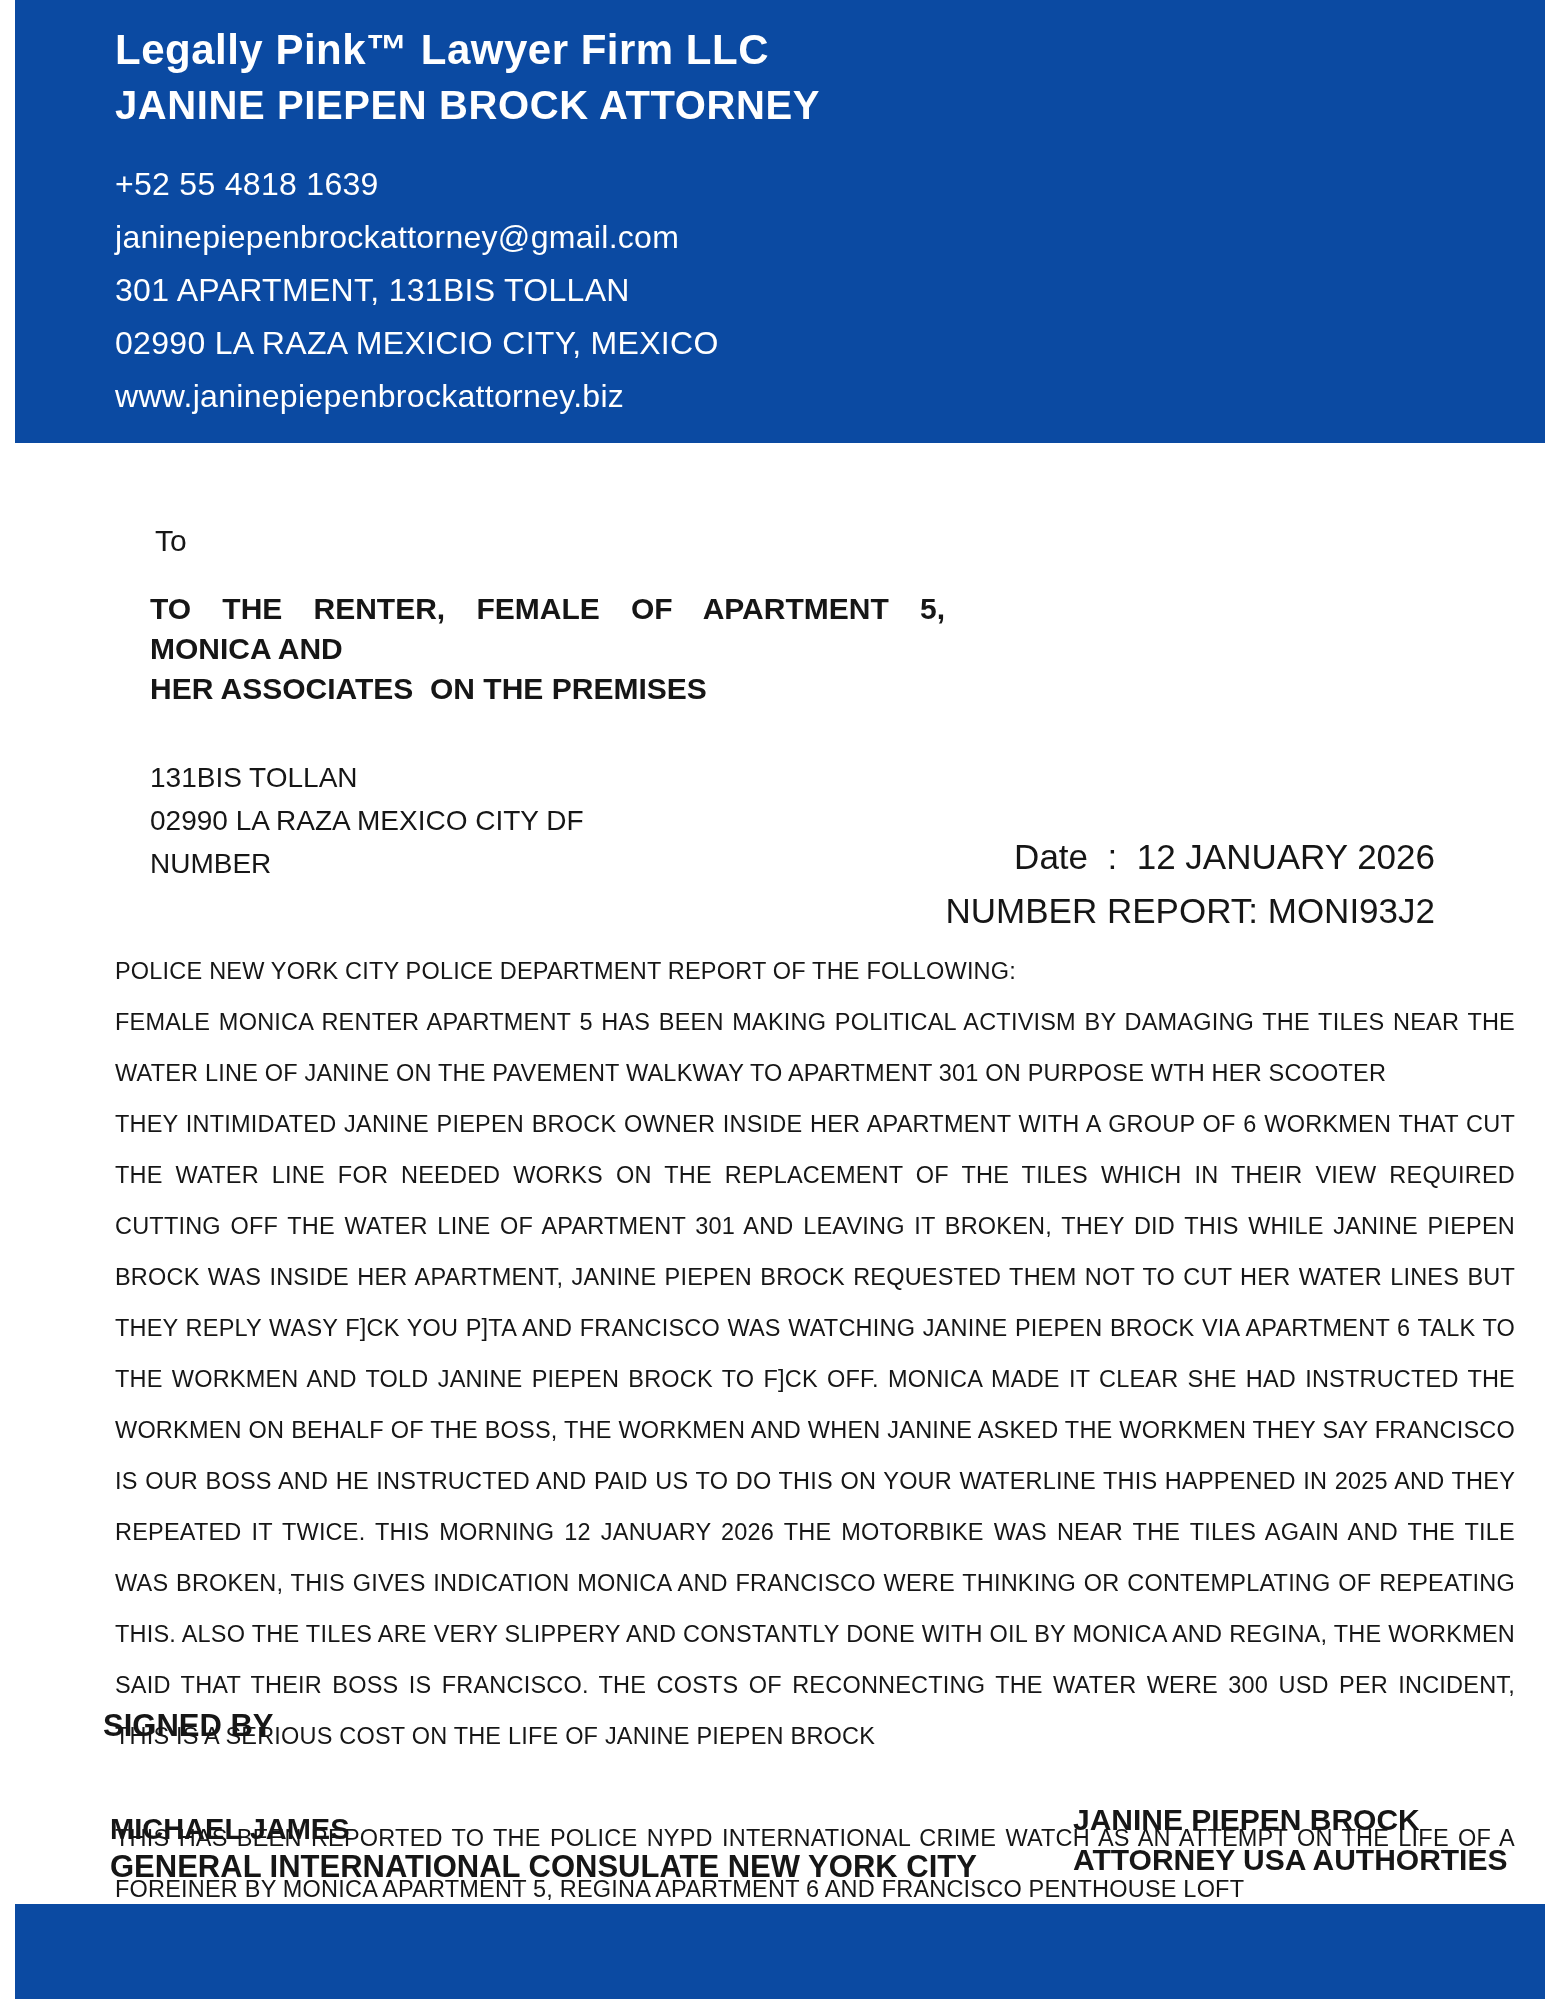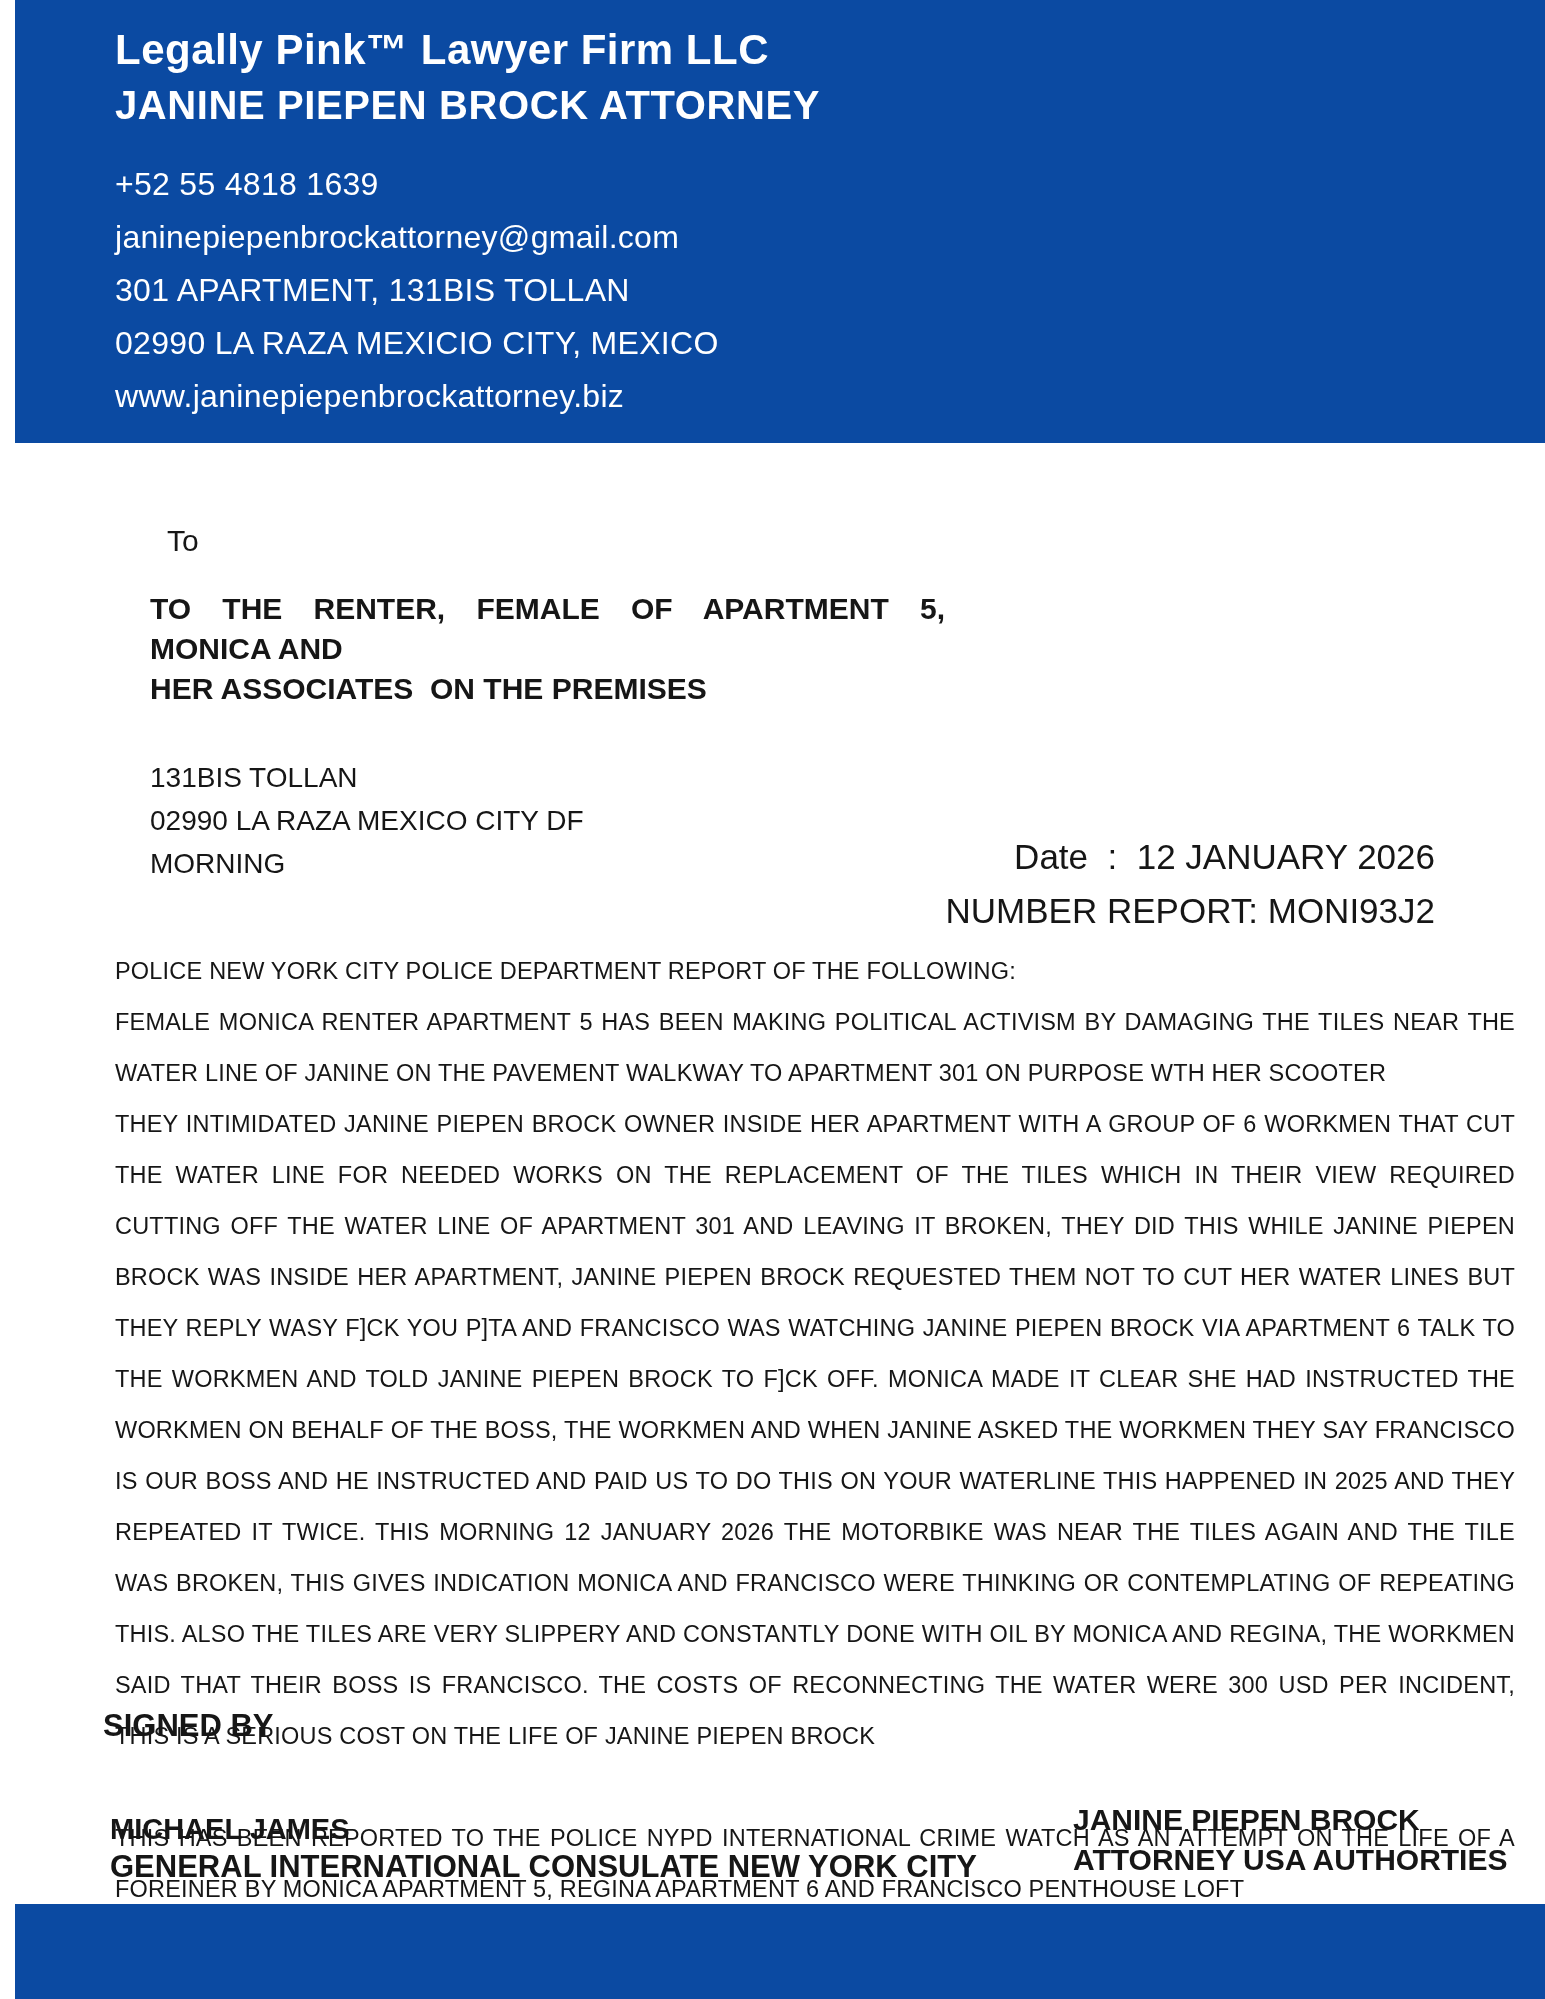--- a/index.html
+++ b/index.html
@@ -41,21 +41,21 @@
   .contact {
     font-size: 32px;
     font-weight: 400;
     line-height: 53px;
     letter-spacing: 0.3px;
   }
 
   
   .salutation {
     position: absolute;
-    left: 152px; top: 524px;
+    left: 140px; top: 524px;
     font-size: 30px;
   }
   .recipient {
     position: absolute;
     left: 135px; top: 589px;
     width: 795px;
   }
   .r-line {
     font-size: 30px;
     font-weight: 700;
@@ -154,21 +154,21 @@
 
   <div class="recipient">
     <div class="r-line r-justify">TO THE RENTER, FEMALE OF APARTMENT 5,</div>
     <div class="r-line">MONICA AND</div>
     <div class="r-line">HER ASSOCIATES  ON THE PREMISES</div>
   </div>
 
   <div class="r-address">
     <div class="a-line">131BIS TOLLAN</div>
     <div class="a-line">02990 LA RAZA MEXICO CITY DF</div>
-    <div class="a-line">MORNING</div>
+    <div class="a-line">NUMBER</div>
   </div>
 
   <div class="meta">
     <div class="meta-line">Date  :  12 JANUARY 2026</div>
     <div class="meta-line">NUMBER REPORT: MONI93J2</div>
   </div>
 
   <div class="body">
     <p>POLICE NEW YORK CITY POLICE DEPARTMENT REPORT OF THE FOLLOWING:</p>
     <p class="just">FEMALE MONICA RENTER APARTMENT 5 HAS BEEN MAKING POLITICAL ACTIVISM BY DAMAGING THE TILES NEAR THE WATER LINE OF JANINE ON THE PAVEMENT WALKWAY TO APARTMENT 301 ON PURPOSE WTH HER SCOOTER</p>

